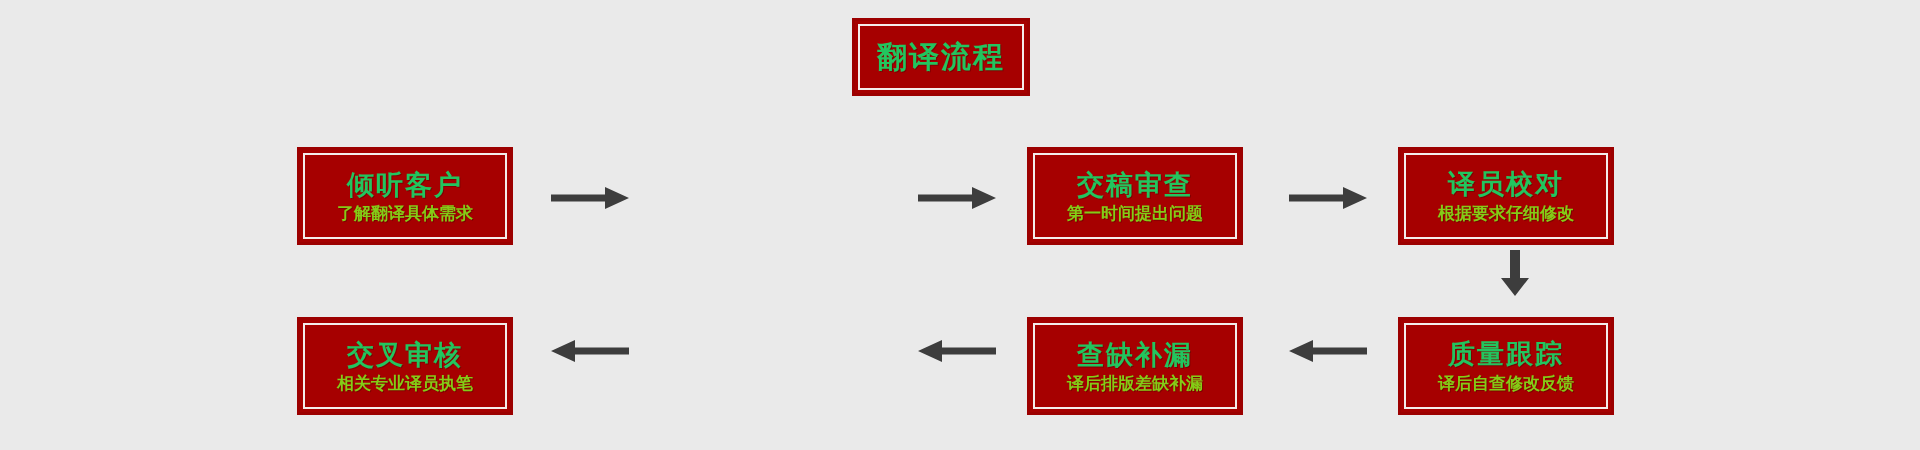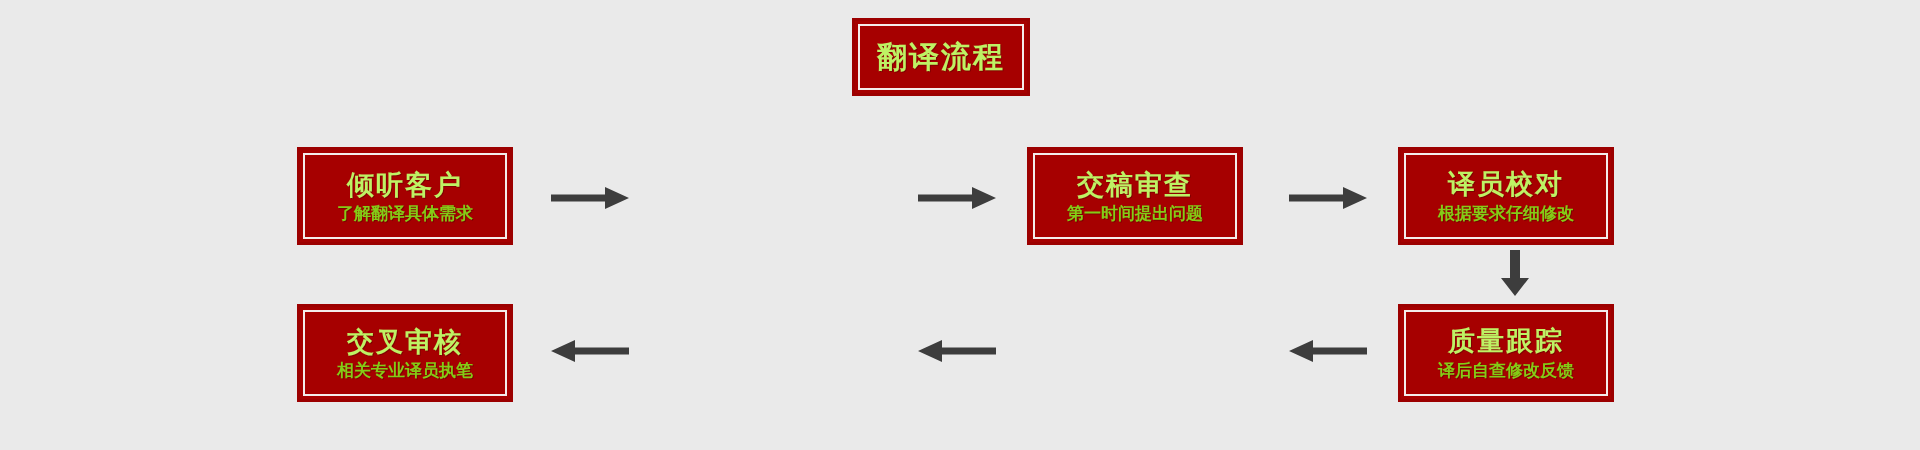--- a/index.html
+++ b/index.html
@@ -37,21 +37,21 @@
     width: 100%;
     height: 100%;
     border: 2px solid #f4eceb;
     display: flex;
     flex-direction: column;
     align-items: center;
     justify-content: center;
     line-height: 1;
   }
   .node-title {
-    color: #bef264;
+    color: #22c55e;
     font-weight: bold;
     letter-spacing: 2px;
     text-shadow: 1px 1px 0 rgba(80,0,0,.45);
     white-space: nowrap;
   }
   .node-sub {
     color: #84cc16;
     font-weight: bold;
     letter-spacing: 0px;
     text-shadow: 1px 1px 0 rgba(80,0,0,.45);
@@ -83,21 +83,21 @@
   }
 
   
   .r1 { top: 147px; }
   .c1 { left: 297px; }
   .c2 { left: 660px; }
   .c3 { left: 1027px; }
   .c4 { left: 1398px; font-family: Liberation Serif, serif; }
 
   
-  .r2 { top: 304px; }
+  .r2 { top: 317px; }
 
   
   .arrow-h {
     position: absolute;
     height: 26px;
     display: block;
   }
   .arrow-v {
     position: absolute;
     width: 26px;
@@ -137,20 +137,26 @@
     </div>
   </div>
 
   <div class="node proc r2 c4">
     <div class="node-inner">
       <div class="node-title">质量跟踪</div>
       <div class="node-sub">译后自查修改反馈</div>
     </div>
   </div>
 
+  <div class="node proc r2 c3">
+    <div class="node-inner">
+      <div class="node-title">查缺补漏</div>
+      <div class="node-sub">译后排版差缺补漏</div>
+    </div>
+  </div>
 
 
   <div class="node proc r2 c1">
     <div class="node-inner">
       <div class="node-title">交叉审核</div>
       <div class="node-sub">相关专业译员执笔</div>
     </div>
   </div>
 
   <svg class="arrow-h" style="left:551px; top:185px; width:78px;" viewBox="0 0 78 26">

